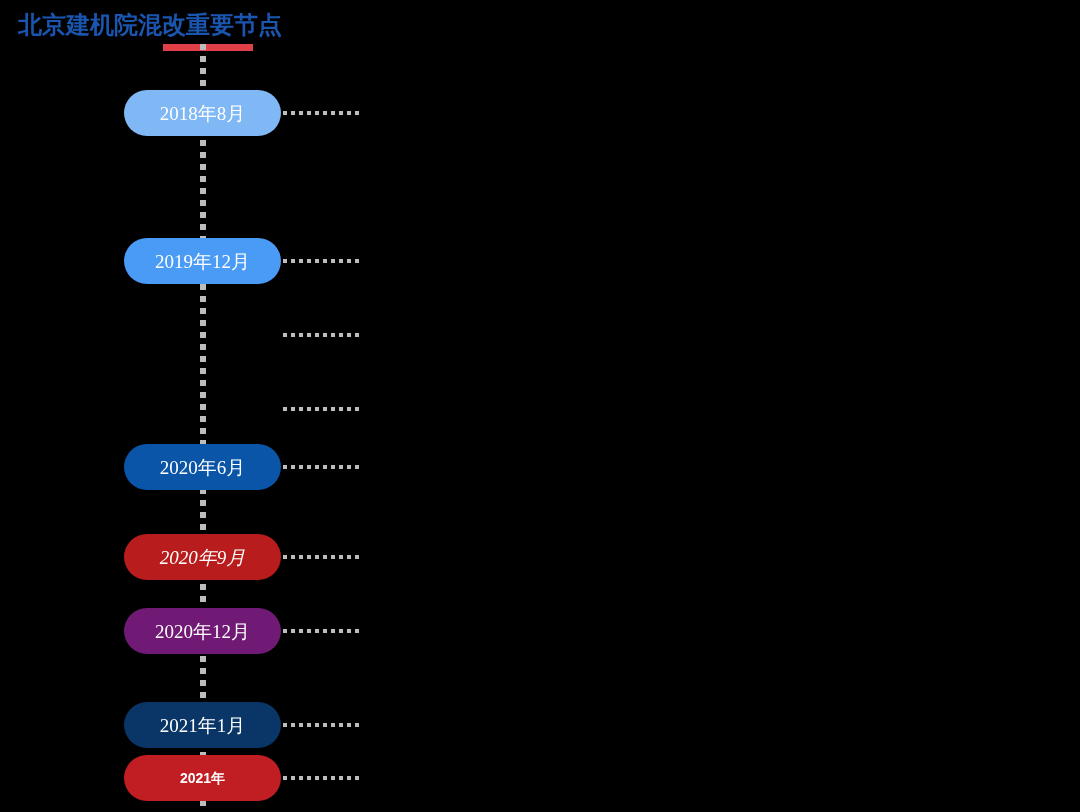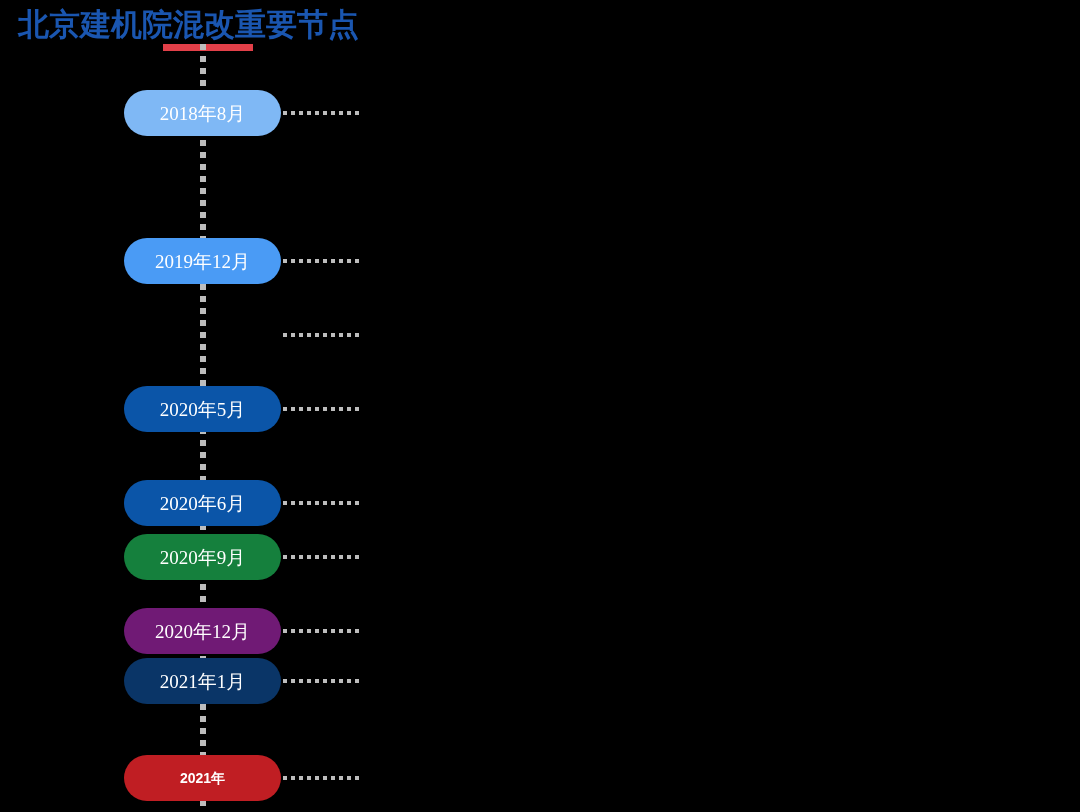--- a/index.html
+++ b/index.html
@@ -24,21 +24,21 @@
     width: 460px;
     height: 60px;
   }
   #page-title {
     position: absolute;
     left: 0;
     top: 0;
     margin: 0;
     font-family: "Liberation Sans", "DejaVu Sans", sans-serif;
     font-weight: bold;
-    font-size: 31px;
+    font-size: 24px;
     line-height: 42px;
     letter-spacing: 0px;
     color: #1A56B0;
     white-space: nowrap;
   }
   #title-underline {
     position: absolute;
     left: 145px;
     top: 40px;
     width: 90px;
@@ -130,36 +130,35 @@
       <div class="tl-dash"></div>
     </div>
     <div class="tl-item" style="top: 238px; text-align: center;">
       <div class="tl-pill" style="background: rgb(74, 155, 245);">2019年12月</div>
       <div class="tl-dash"></div>
     </div>
     <div class="tl-item" style="top: 312px;">
       <div class="tl-dash"></div>
     </div>
     <div class="tl-item" style="top: 386px;">
-      <div class="tl-pill" style="background: rgb(11, 85, 168);">2020年5月</div>
       <div class="tl-dash"></div>
     </div>
-    <div class="tl-item" style="top: 480px;">
+    <div class="tl-item" style="top: 444px;">
       <div class="tl-pill" style="background: rgb(11, 85, 168);">2020年6月</div>
       <div class="tl-dash"></div>
     </div>
     <div class="tl-item" style="top: 534px;">
-      <div class="tl-pill" style="background: #15803d;">2020年9月</div>
+      <div class="tl-pill" style="background: #b91c1c; font-style: italic;">2020年9月</div>
       <div class="tl-dash"></div>
     </div>
     <div class="tl-item" style="top: 608px;">
       <div class="tl-pill" style="background: #701a75;">2020年12月</div>
       <div class="tl-dash"></div>
     </div>
-    <div class="tl-item" style="top: 658px;">
+    <div class="tl-item" style="top: 702px;">
       <div class="tl-pill" style="background: rgb(10, 53, 103);">2021年1月</div>
       <div class="tl-dash"></div>
     </div>
     <div class="tl-item" style="top: 755px;">
       <div class="tl-pill accent" style="background: rgb(192, 30, 35);">2021年</div>
       <div class="tl-dash"></div>
     </div>
   </div>
 
 </body></html>

